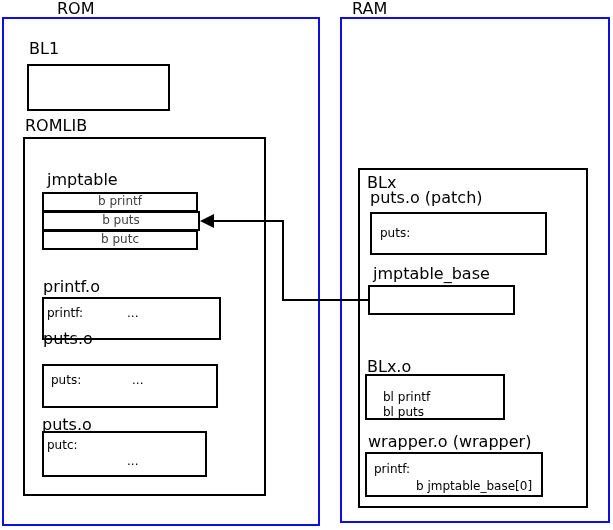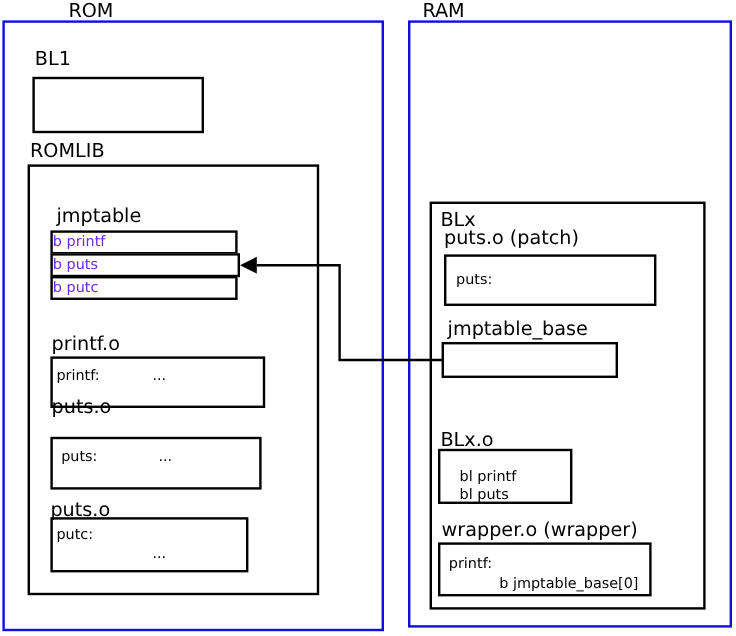--- a/index.html
+++ b/index.html
@@ -38,24 +38,24 @@
     font-size:12px;
     line-height:13px;
     color:#000000;
     white-space:nowrap;
   }
   .jrow {
     position:absolute;
     border:2px solid #000000;
     box-sizing:border-box;
     background:#ffffff;
-    text-align:left;
+    text-align:center;
     font-size:12px;
     line-height:15px;
-    color:#6d28d9;
+    color:#404040;
     z-index:2;
   }
   svg.arrow {
     position:absolute;
     left:0; top:0;
     z-index:4;
     pointer-events:none;
   }
 </style>
 </head>
@@ -90,21 +90,21 @@
   </div>
 
   <div class="box" style="left:358px; top:168px; width:230px; height:340px"></div>
 
   <div class="box" style="left:370px; top:212px; width:177px; height:43px">
     <span class="txt" style="left:8px; top:13px">puts:</span>
   </div>
 
   <div class="box" style="left:368px; top:285px; width:147px; height:30px"></div>
 
-  <div class="box" style="left:365px; top:374px; width:112px; height:46px">
+  <div class="box" style="left:365px; top:374px; width:140px; height:46px">
     <span class="txt" style="left:16px; top:15px">bl printf</span>
     <span class="txt" style="left:16px; top:30px">bl puts</span>
   </div>
 
   <div class="box" style="left:365px; top:452px; width:178px; height:45px">
     <span class="txt" style="left:7px; top:9px">printf:</span>
     <span class="txt" style="left:49px; top:26px">b jmptable_base[0]</span>
   </div>
 
   <span class="lbl" style="left:57px;  top:2px">ROM</span>

